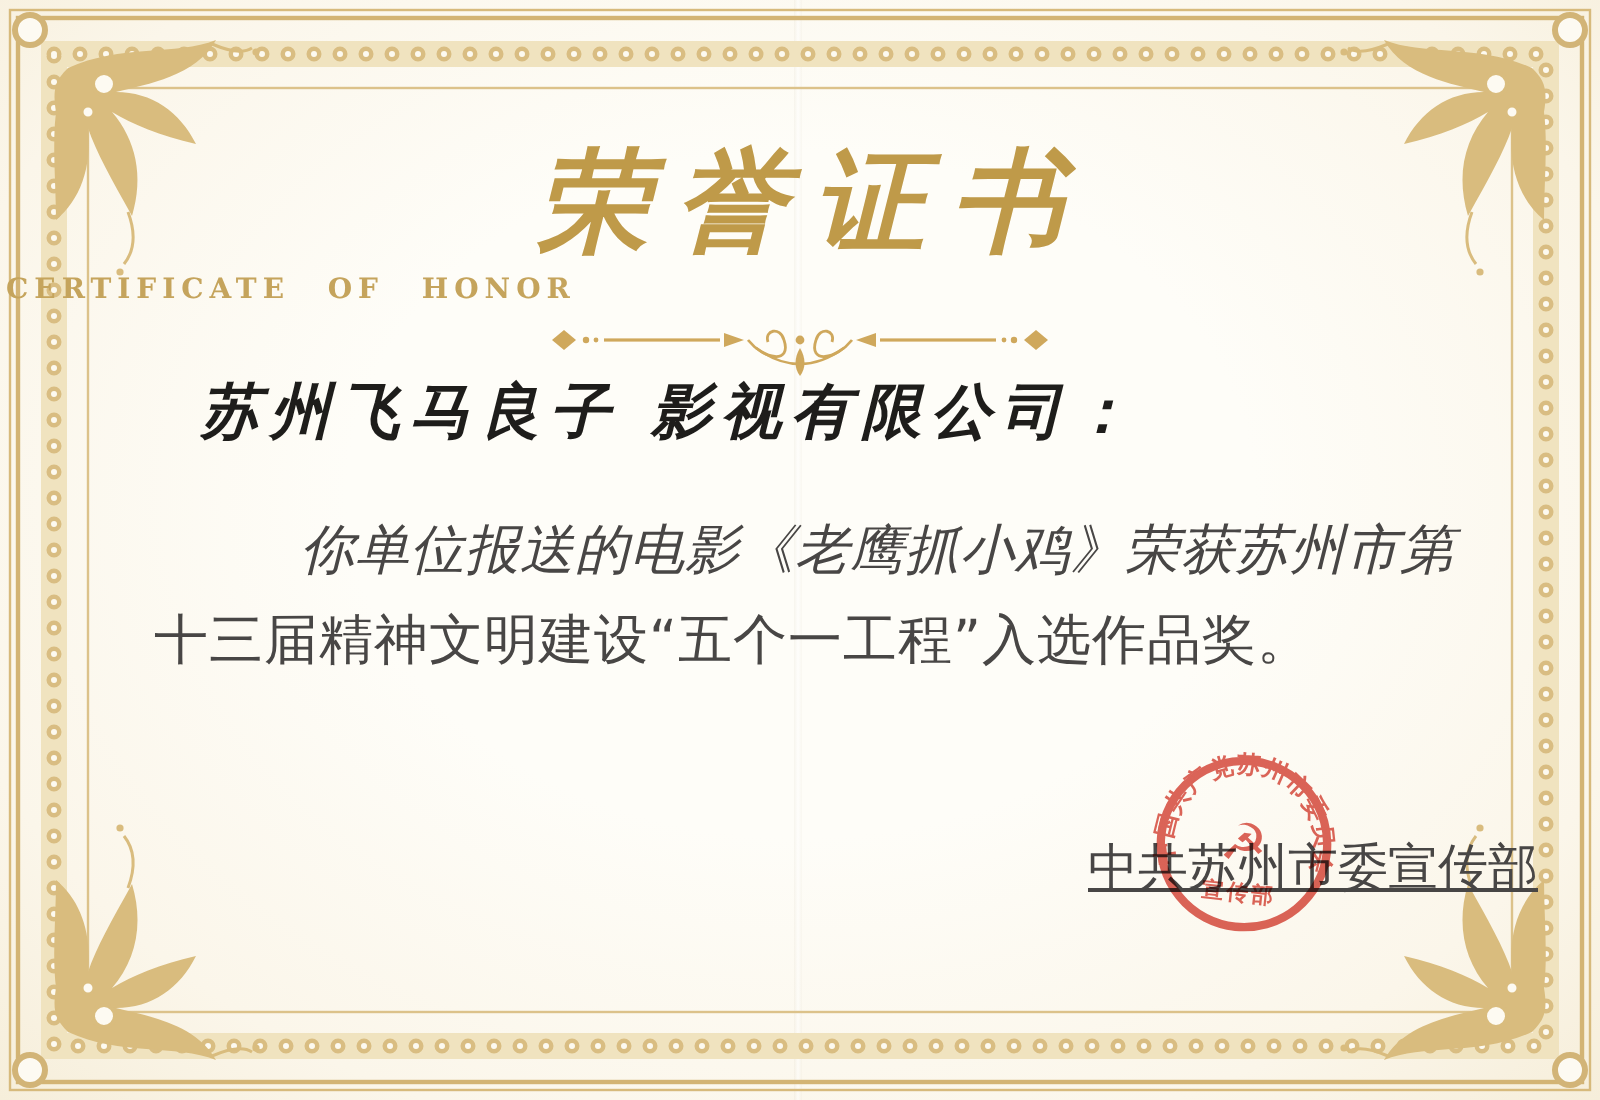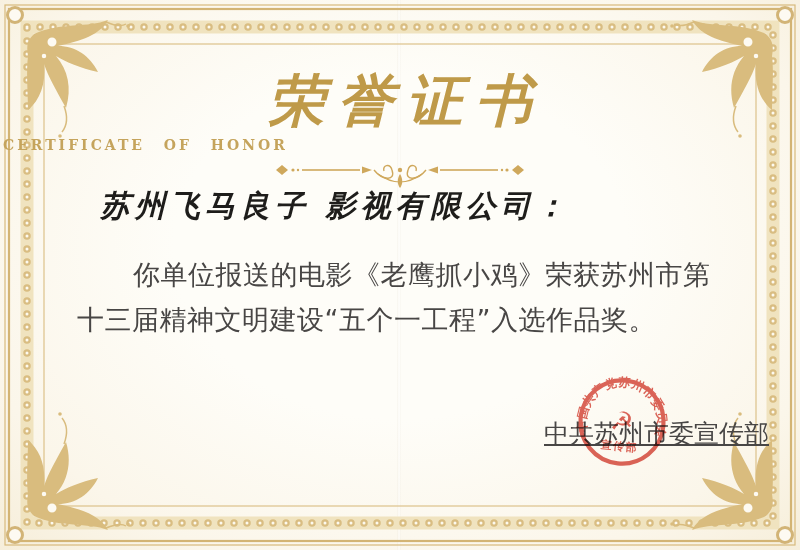--- a/index.html
+++ b/index.html
@@ -29,21 +29,21 @@
     letter-spacing:3px; word-spacing:11px; text-indent:3px;
   }
   .divider { position:absolute; left:270px; top:158px; z-index:2; }
   .recipient {
     left:100px; top:186px;
     font-family:"DejaVu Serif","Liberation Serif",serif;
     font-style:italic; font-weight:bold;
     font-size:30px; letter-spacing:5px; color:#1e1d1b;
   }
   .body-text { font-size:27px; color:#484645; letter-spacing:0.5px; }
-  .line1 { left:133px; top:257px; }
+  .line1 { left:150px; top:257px;font-style:italic; }
   .line2 { left:77px;  top:302px; }
   .closing { left:133px; top:359px; }
   .signature {
     left:544px; top:418px; width:164px; text-align:center;
     font-size:25px; line-height:32px; color:#484645;text-decoration:underline;
   }
   .seal {
     position:absolute; left:570px; top:370px; width:104px; height:104px; z-index:3;
     transform:rotate(6deg);
     mix-blend-mode:multiply; opacity:0.92;

